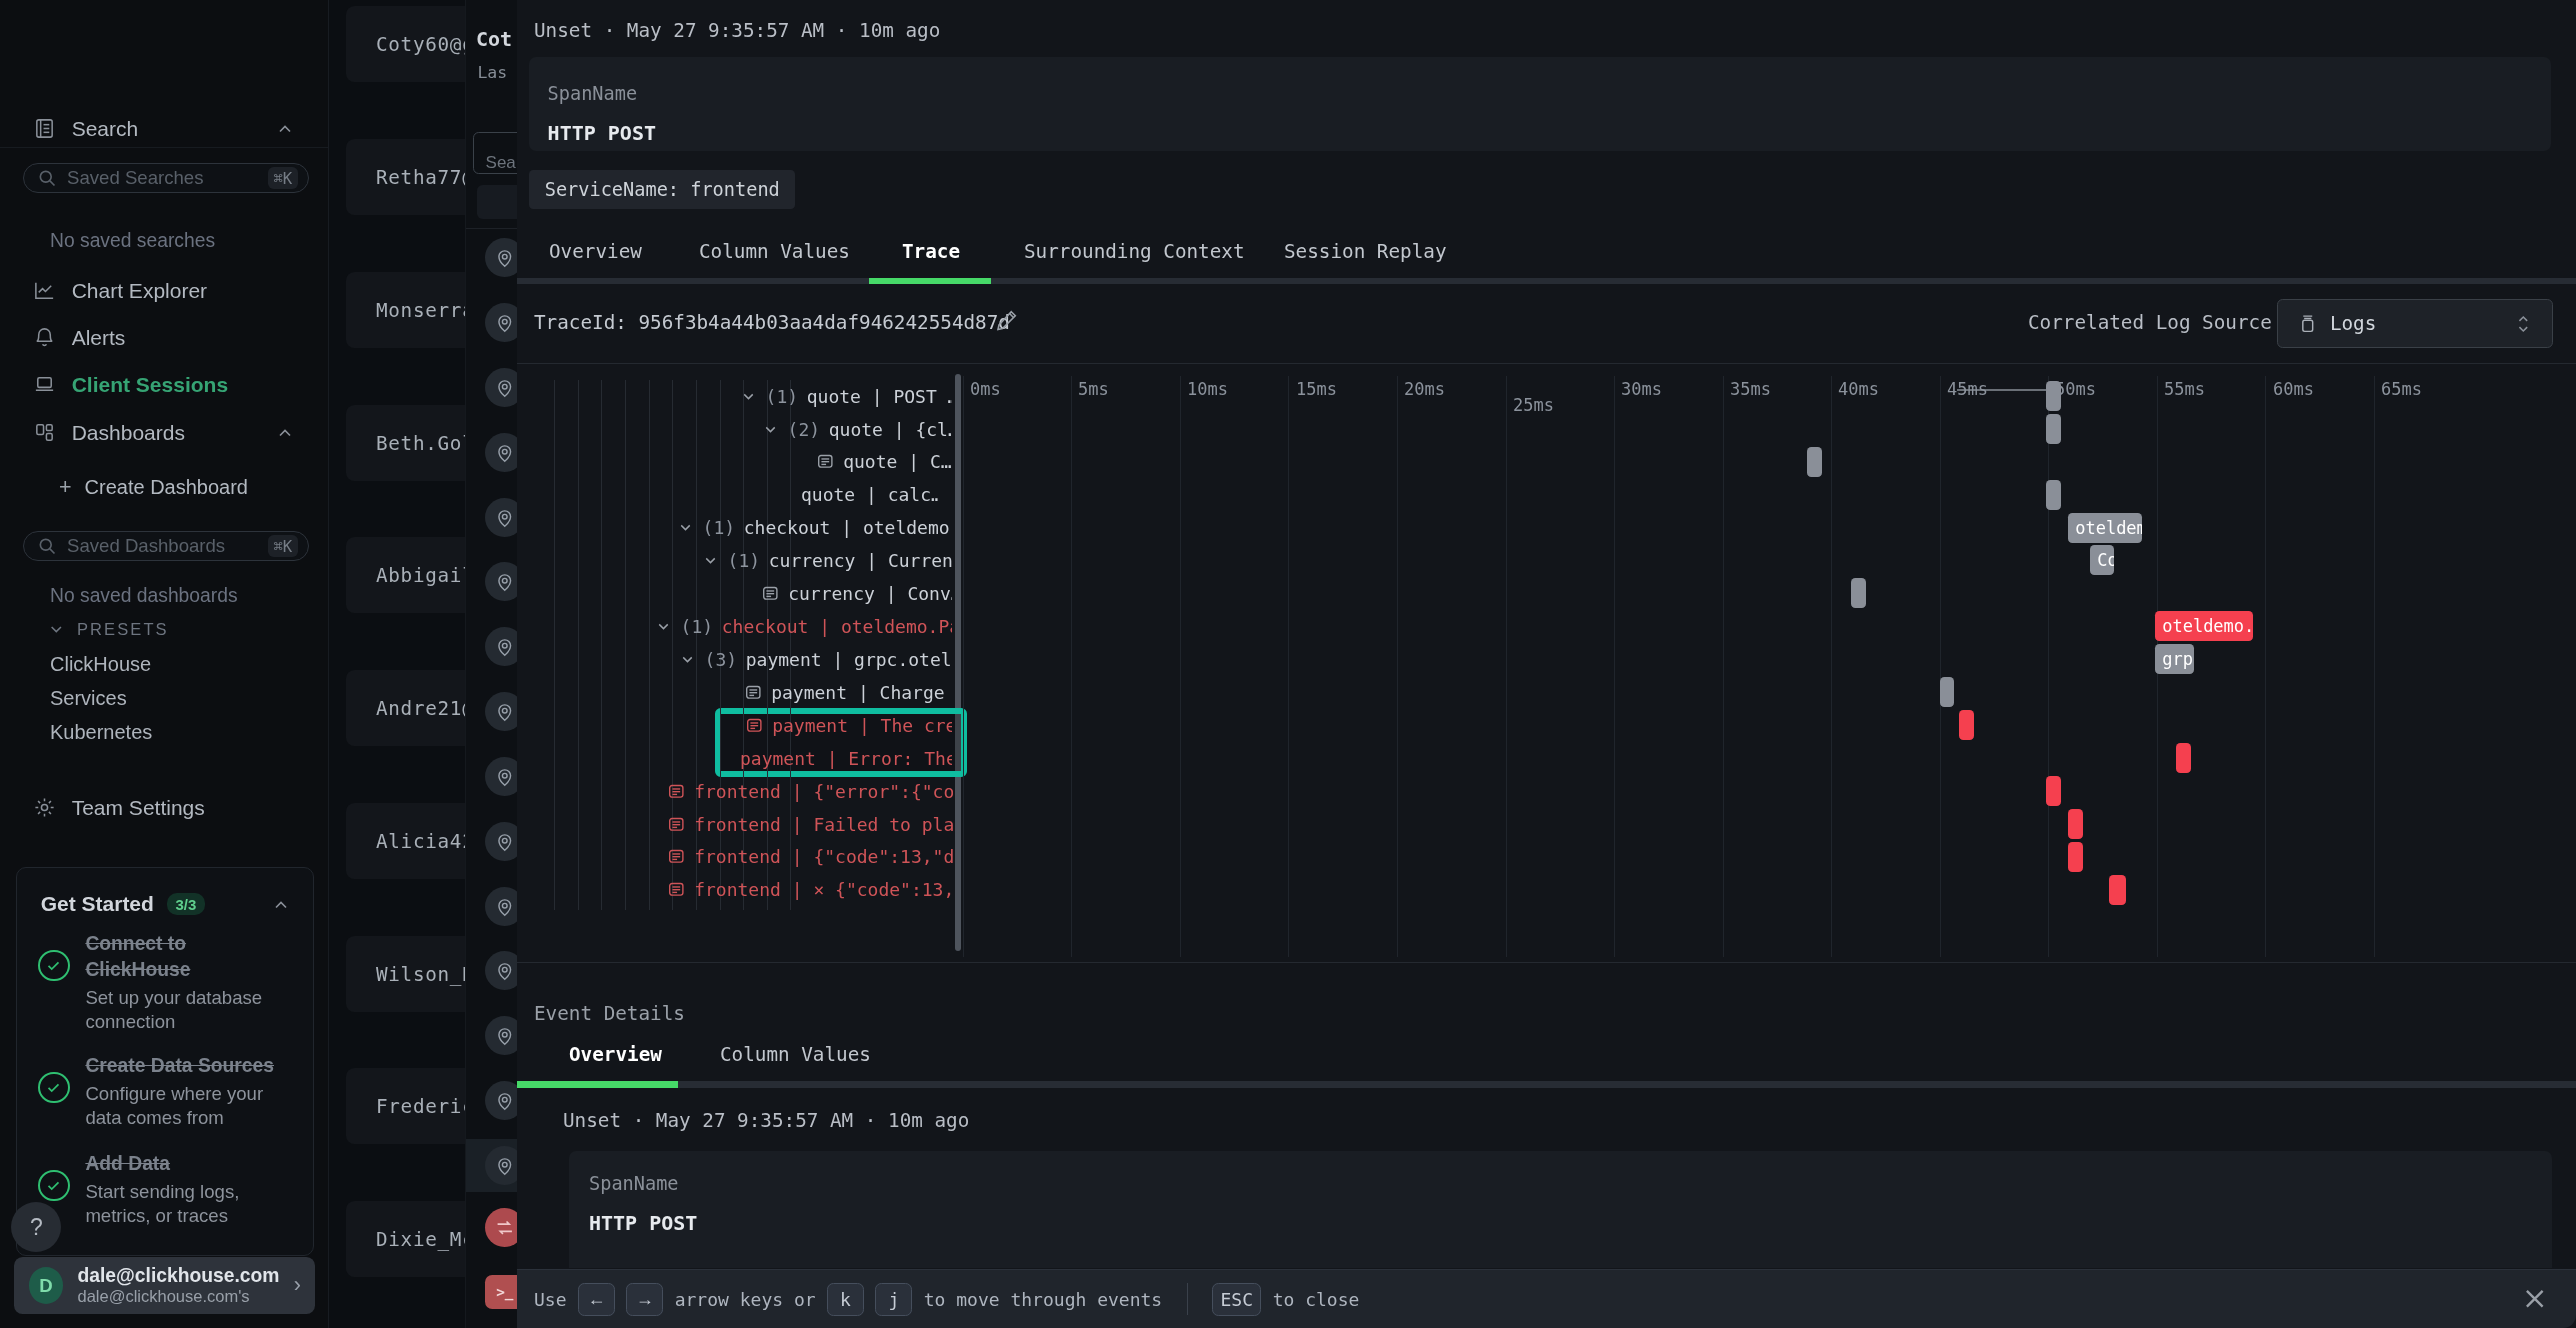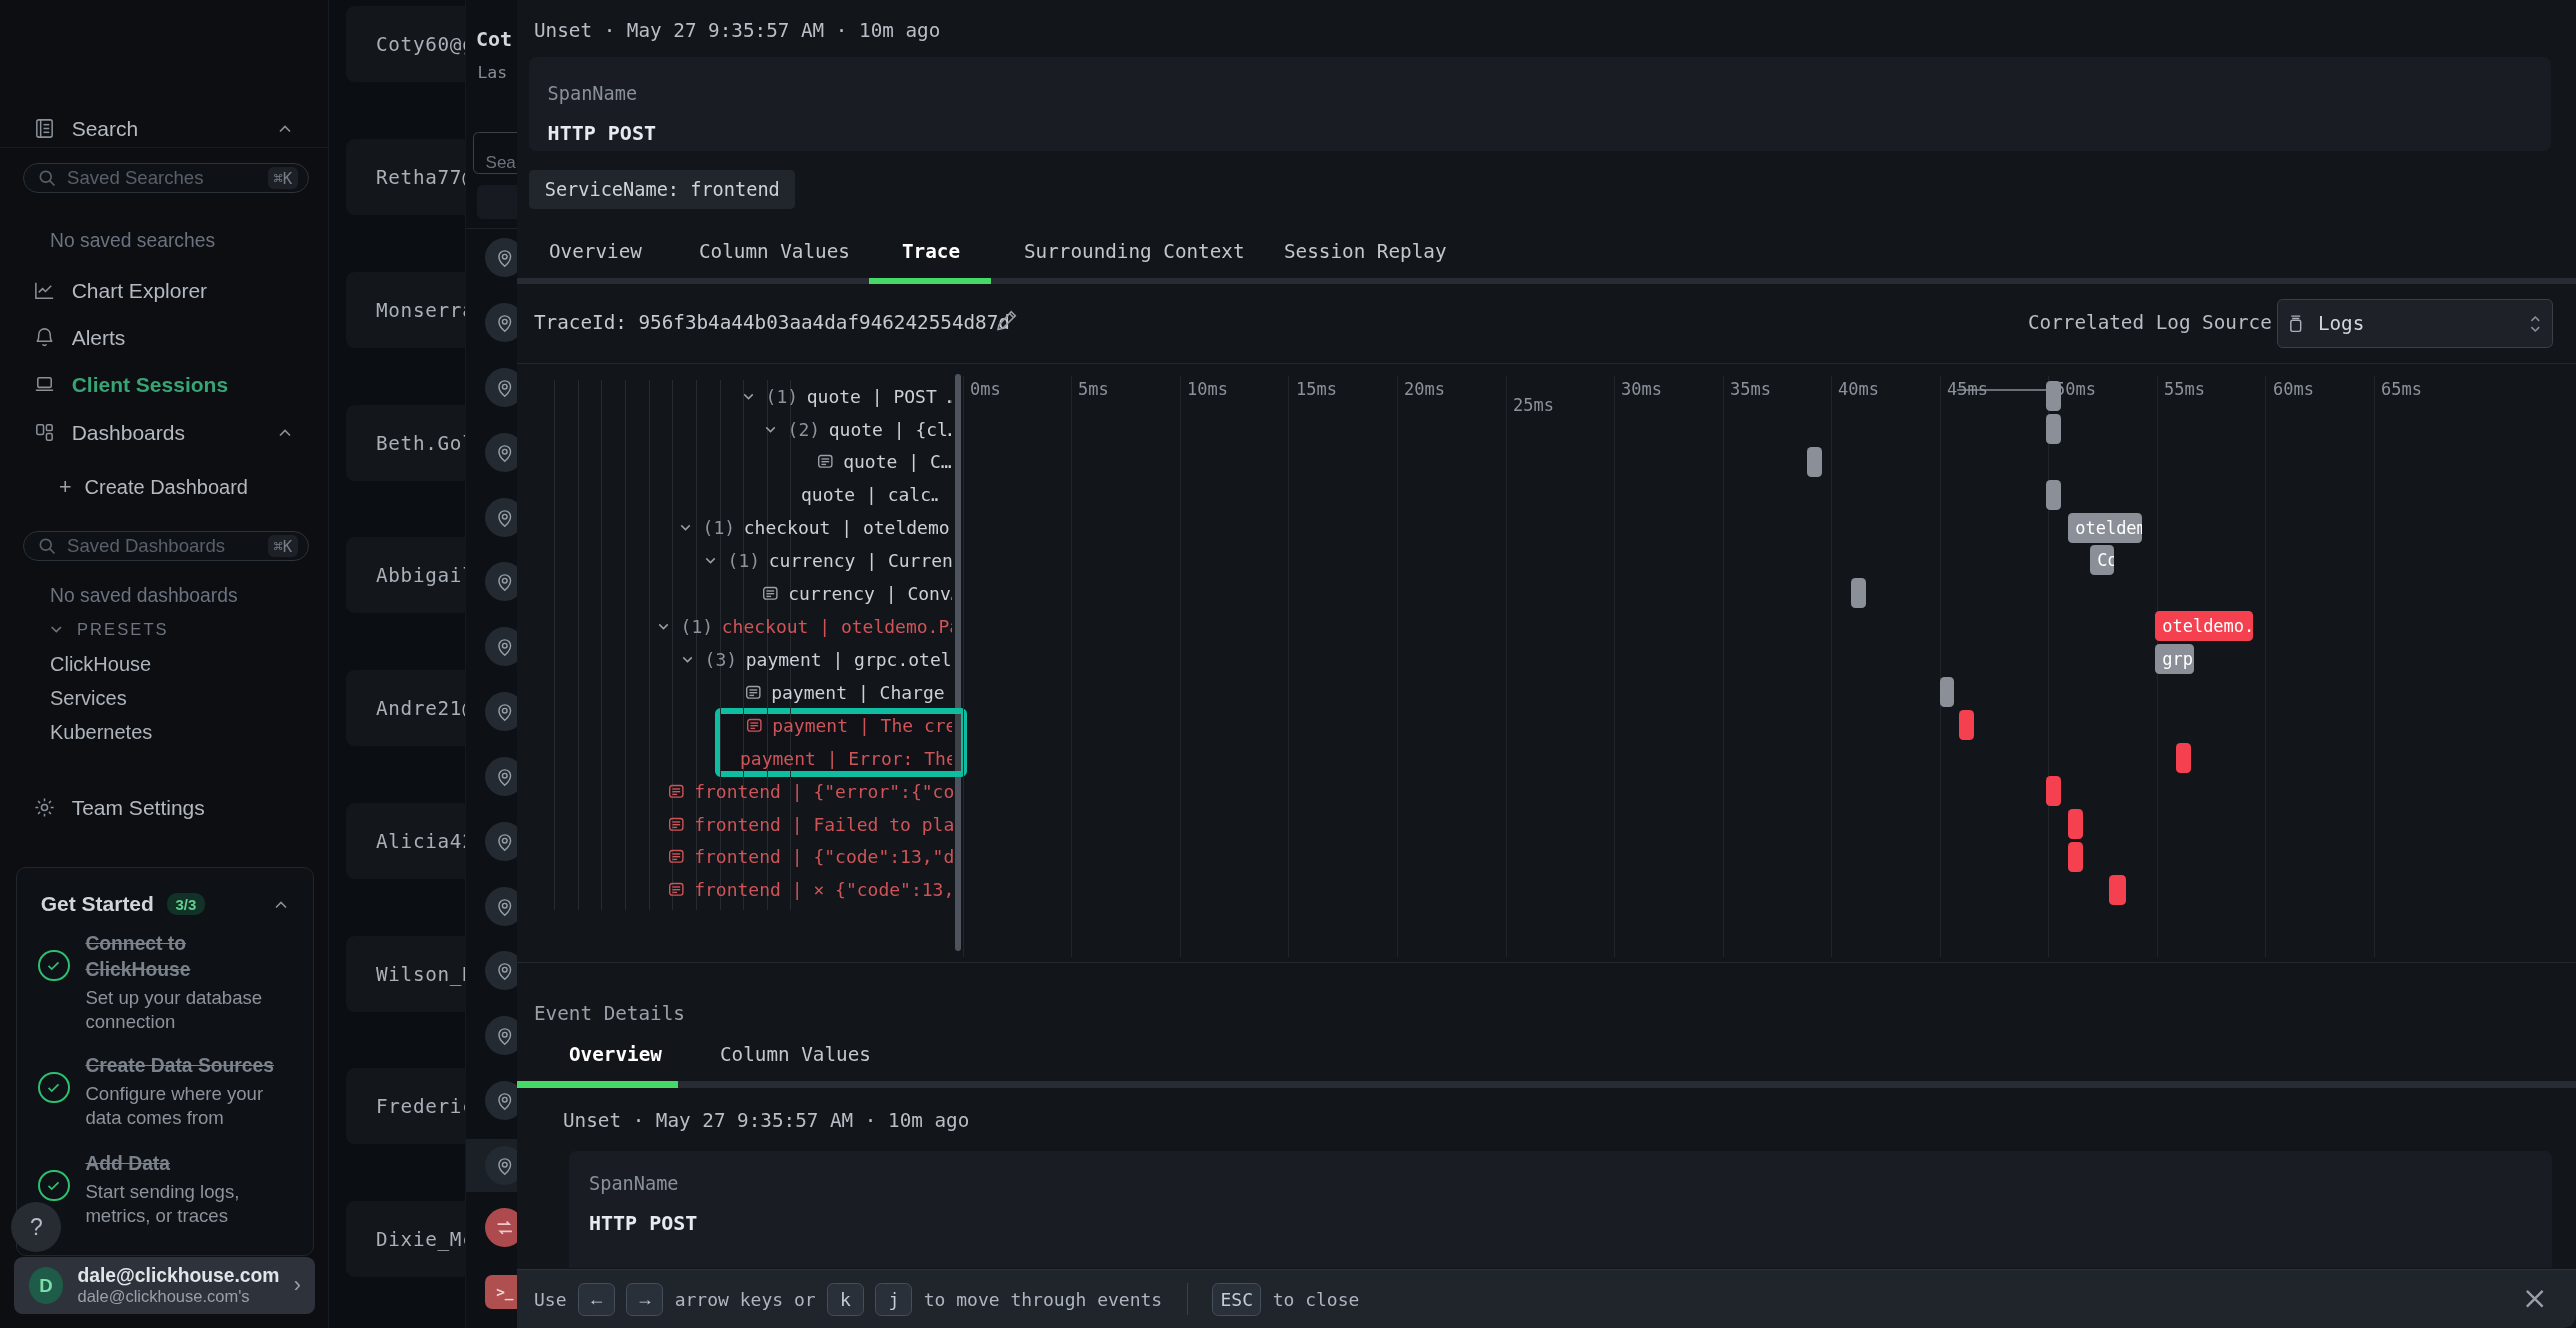--- a/index.html
+++ b/index.html
@@ -71,21 +71,21 @@
   .span-card .lbl{position:absolute;left:18.6px;color:#8a9099;font-family:var(--mono);font-size:18.6px}
   .span-card .val{position:absolute;left:18.6px;color:#e7eaee;font-family:var(--mono);font-size:20px;font-weight:bold}
   .chip{position:absolute;left:12px;top:170px;height:39px;background:var(--chip);border-radius:4.3px;display:flex;align-items:center;padding:0 15.7px;color:#ced3d9;font-family:var(--mono);font-size:18.6px}
   .tabs-row .tab{position:absolute;top:240px;height:29px;color:#c2c7ce;font-family:var(--mono);font-size:19.3px;white-space:nowrap;cursor:pointer}
   .tabs-row .tab.active{color:#ffffff;font-weight:bold}
   .tab-track{position:absolute;left:0;top:278px;width:2059px;height:6.4px;background:#272c34}
   .tab-green{position:absolute;top:278px;height:6.4px;background:var(--green)}
   .toolbar-label{position:absolute;top:311px;color:#c5cad1;font-family:var(--mono);font-size:19.3px}
   .pencil{position:absolute;left:478px;top:308px;color:#9aa0a8}
   .cls-label{position:absolute;left:1511px;top:311px;color:#b9bec6;font-family:var(--mono);font-size:19.3px}
-  .dropdown{position:absolute;left:1760px;top:299px;width:276px;height:49px;background:#1e2228;border:1.4px solid #3a4047;border-radius:5.7px;display:flex;align-items:center;gap:11.4px;padding:0 7px;color:#d2d7dd;font-family:var(--mono);font-size:19.3px}
+  .dropdown{position:absolute;left:1760px;top:299px;width:276px;height:49px;background:#1e2228;border:1.4px solid #3a4047;border-radius:5.7px;display:flex;align-items:center;gap:11.4px;padding:0 19px;color:#d2d7dd;font-family:var(--mono);font-size:19.3px}
   .dropdown .updown{margin-left:auto;color:#8a9099}
   .h-div{position:absolute;left:0;width:2059px;border-top:1.4px solid var(--border)}
 
   
   #wf{position:absolute;left:0;top:363px;width:2059px;height:600px;overflow:hidden}
   .guide{position:absolute;top:16.5px;height:530px;width:1.4px;background:#262b32}
   .wf-scroll{position:absolute;left:438px;top:11.4px;width:6.4px;height:577px;background:#4e545d;border-radius:3.6px}
   .gridline{position:absolute;top:13px;height:581px;width:1.4px;background:#20252c}
   .ticklbl{position:absolute;top:15.7px;color:#8b929c;font-family:var(--mono);font-size:17px;white-space:nowrap}
   .whisker{position:absolute;left:1440px;top:26px;width:97px;height:2.1px;background:#6a7077}

